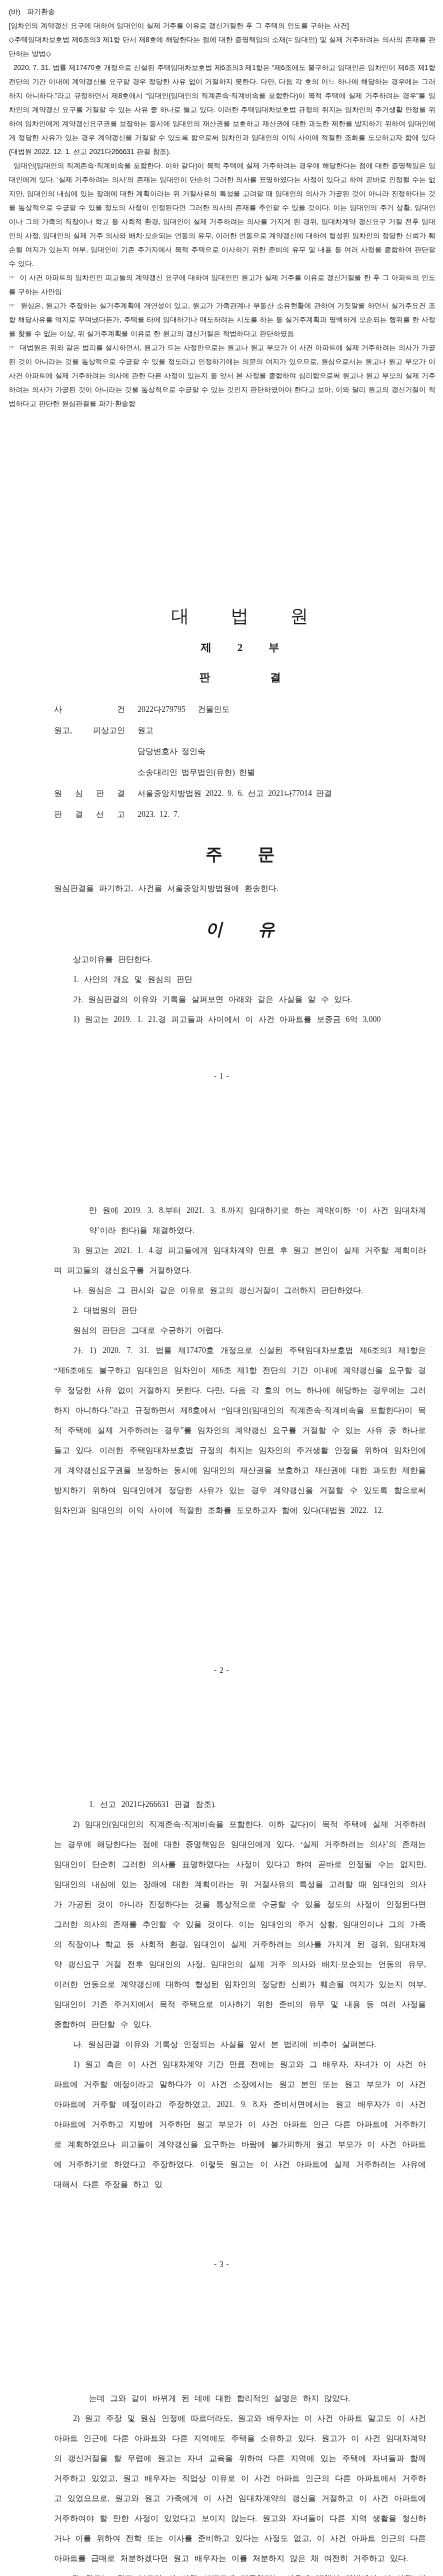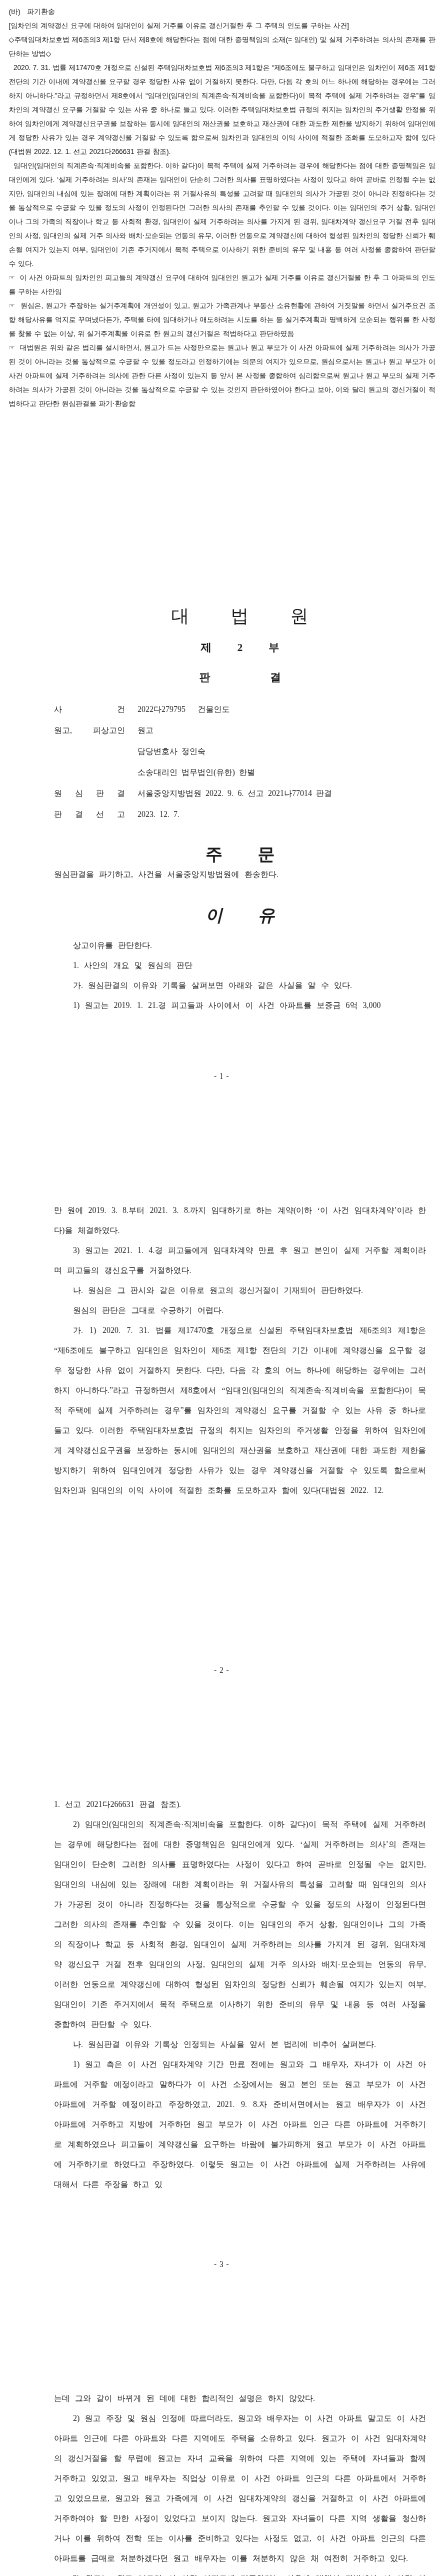--- a/index.html
+++ b/index.html
@@ -42,22 +42,22 @@
   .h-jumun{margin:21.6px 0 0;}
   .h-iyu{margin:23px 0 0;font-style:italic;}
 
   .case{margin-top:13.4px;}
   .case .row{display:flex;line-height:21px;}
   .case .k{width:71px;flex:none;text-align:justify;text-align-last:justify;white-space:pre-wrap;}
   .case .v{margin-left:12.4px;white-space:pre-wrap;word-spacing:2.1px;text-align:right;}
 
   .p{margin:0;}
   .ind{text-indent:19px;}
-  .noind{text-indent:0;}
-  .jumun-text{margin-top:2px;}
+  .noind{text-indent:0;margin-left:35px;}
+  .jumun-text{margin-top:16px;}
   .first-para{margin-top:11px;}
 </style>
 </head>
 <body>
 
 <div class="doc">
 
   <section class="summary">
     <p>(바)   파기환송</p>
     <p class="s-title">[임차인의 계약갱신 요구에 대하여 임대인이 실제 거주를 이유로 갱신거절한 후 그 주택의 인도를 구하는 사건]</p>
@@ -110,21 +110,22 @@
       <p class="p ind first-para">상고이유를 판단한다.</p>
       <p class="p ind">1. 사안의 개요 및 원심의 판단</p>
       <p class="p ind">가. 원심판결의 이유와 기록을 살펴보면 아래와 같은 사실을 알 수 있다.</p>
       <p class="p ind">1) 원고는 2019. 1. 21.경 피고들과 사이에서 이 사건 아파트를 보증금 6억 3,000</p>
       <p class="pageno">- 1 -</p>
     </div>
 
     <div class="page">
       <p class="p noind">만 원에 2019. 3. 8.부터 2021. 3. 8.까지 임대하기로 하는 계약(이하 ‘이 사건 임대차계약’이라 한다)을 체결하였다.</p>
       <p class="p ind">3) 원고는 2021. 1. 4.경 피고들에게 임대차계약 만료 후 원고 본인이 실제 거주할 계획이라며 피고들의 갱신요구를 거절하였다.</p>
-      <p class="p ind">나. 원심은 그 판시와 같은 이유로 원고의 갱신거절이 기재되어 판단하였다.</p>
+      <p class="p ind">나. 원심은 그 판시와 같은 이유로 원고의 갱신거절이 그러하지 판단하였다.</p>
+      <p class="p ind">2. 대법원의 판단</p>
       <p class="p ind">원심의 판단은 그대로 수긍하기 어렵다.</p>
       <p class="p ind">가. 1) 2020. 7. 31. 법률 제17470호 개정으로 신설된 주택임대차보호법 제6조의3 제1항은 “제6조에도 불구하고 임대인은 임차인이 제6조 제1항 전단의 기간 이내에 계약갱신을 요구할 경우 정당한 사유 없이 거절하지 못한다. 다만, 다음 각 호의 어느 하나에 해당하는 경우에는 그러하지 아니하다.”라고 규정하면서 제8호에서 “임대인(임대인의 직계존속·직계비속을 포함한다)이 목적 주택에 실제 거주하려는 경우”를 임차인의 계약갱신 요구를 거절할 수 있는 사유 중 하나로 들고 있다. 이러한 주택임대차보호법 규정의 취지는 임차인의 주거생활 안정을 위하여 임차인에게 계약갱신요구권을 보장하는 동시에 임대인의 재산권을 보호하고 재산권에 대한 과도한 제한을 방지하기 위하여 임대인에게 정당한 사유가 있는 경우 계약갱신을 거절할 수 있도록 함으로써 임차인과 임대인의 이익 사이에 적절한 조화를 도모하고자 함에 있다(대법원 2022. 12.</p>
       <p class="pageno">- 2 -</p>
     </div>
 
     <div class="page">
       <p class="p noind">1. 선고 2021다266631 판결 참조).</p>
       <p class="p ind">2) 임대인(임대인의 직계존속·직계비속을 포함한다. 이하 같다)이 목적 주택에 실제 거주하려는 경우에 해당한다는 점에 대한 증명책임은 임대인에게 있다. ‘실제 거주하려는 의사’의 존재는 임대인이 단순히 그러한 의사를 표명하였다는 사정이 있다고 하여 곧바로 인정될 수는 없지만, 임대인의 내심에 있는 장래에 대한 계획이라는 위 거절사유의 특성을 고려할 때 임대인의 의사가 가공된 것이 아니라 진정하다는 것을 통상적으로 수긍할 수 있을 정도의 사정이 인정된다면 그러한 의사의 존재를 추인할 수 있을 것이다. 이는 임대인의 주거 상황, 임대인이나 그의 가족의 직장이나 학교 등 사회적 환경, 임대인이 실제 거주하려는 의사를 가지게 된 경위, 임대차계약 갱신요구 거절 전후 임대인의 사정, 임대인의 실제 거주 의사와 배치·모순되는 언동의 유무, 이러한 언동으로 계약갱신에 대하여 형성된 임차인의 정당한 신뢰가 훼손될 여지가 있는지 여부, 임대인이 기존 주거지에서 목적 주택으로 이사하기 위한 준비의 유무 및 내용 등 여러 사정을 종합하여 판단할 수 있다.</p>
       <p class="p ind">나. 원심판결 이유와 기록상 인정되는 사실을 앞서 본 법리에 비추어 살펴본다.</p>
       <p class="p ind">1) 원고 측은 이 사건 임대차계약 기간 만료 전에는 원고와 그 배우자, 자녀가 이 사건 아파트에 거주할 예정이라고 말하다가 이 사건 소장에서는 원고 본인 또는 원고 부모가 이 사건 아파트에 거주할 예정이라고 주장하였고, 2021. 9. 8.자 준비서면에서는 원고 배우자가 이 사건 아파트에 거주하고 지방에 거주하던 원고 부모가 이 사건 아파트 인근 다른 아파트에 거주하기로 계획하였으나 피고들이 계약갱신을 요구하는 바람에 불가피하게 원고 부모가 이 사건 아파트에 거주하기로 하였다고 주장하였다. 이렇듯 원고는 이 사건 아파트에 실제 거주하려는 사유에 대해서 다른 주장을 하고 있</p>

